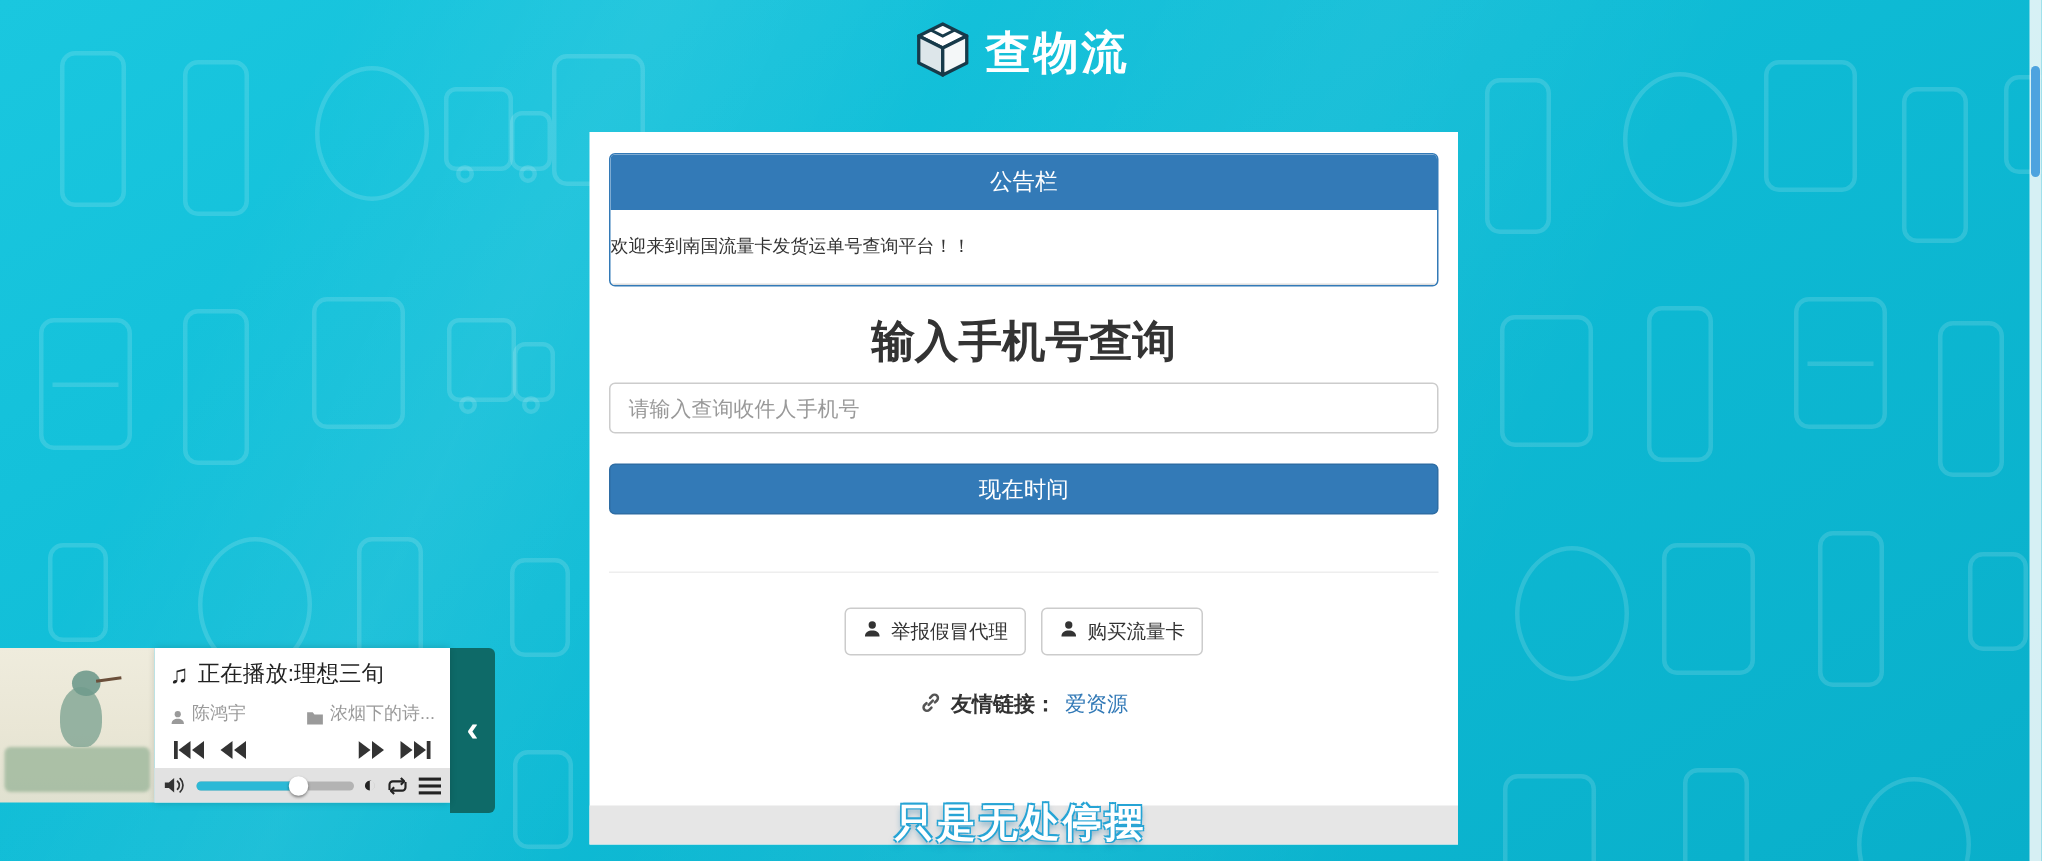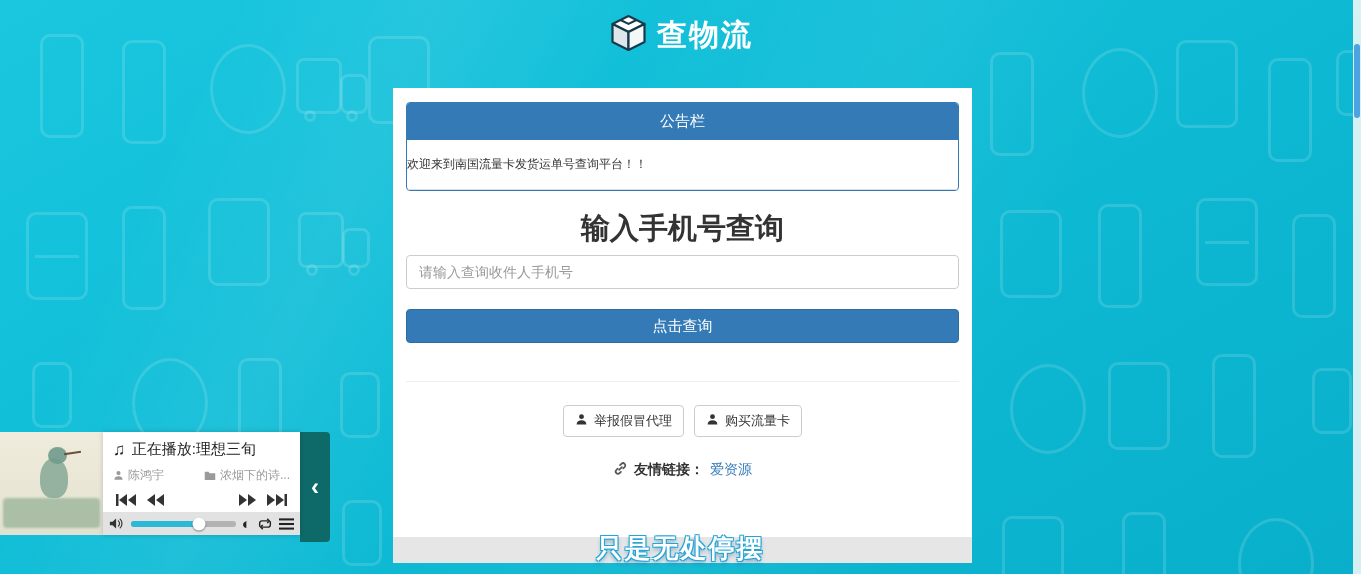--- a/index.html
+++ b/index.html
@@ -67,21 +67,21 @@
   .bird-beak { position:absolute; left:64px; top:20px; width:17px; height:2px; background:#6b4f3a;
                transform:rotate(-8deg); }
   .bird-band { position:absolute; left:3px; right:3px; bottom:7px; height:30px; background:#9db79b;
                opacity:.8; border-radius:4px; filter:blur(1px); }
   .player-panel { width:197px; height:103px; background:#fff; position:relative;
                   box-shadow:0 0 5px rgba(0,0,0,.18); }
   .pp-title { display:flex; align-items:center; gap:6px; padding:8px 10px 0; font-size:15px;
               color:#222; white-space:nowrap; overflow:hidden; }
   .note { font-size:17px; color:#222; line-height:15px; }
   .pp-meta { display:flex; justify-content:space-between; padding:8px 10px 0; font-size:12px; color:#9a9a9a; }
-  .pp-meta .meta-item { display:flex; align-items:center; gap:4px; white-space:nowrap; overflow:hidden; }
+  .pp-meta .meta-item { display:flex; align-items:flex-end; gap:4px; white-space:nowrap; overflow:hidden; }
   .pp-controls { display:flex; justify-content:space-between; padding:9px 12px 0; }
   .ctrl-group { display:flex; gap:9px; }
   .ctrl-group span { cursor:pointer; display:flex; align-items:center; }
   .pp-bottom { position:absolute; bottom:0; left:0; width:100%; height:23px; background:#e2e2e2;
                display:flex; align-items:center; gap:6px; padding:0 6px; }
   .track { flex:1; height:6px; background:#b3b3b3; border-radius:3px; position:relative; cursor:pointer; }
   .track-fill { height:100%; background:#2cb9d6; border-radius:3px; width:0; }
   .track-knob { position:absolute; top:50%; transform:translate(-50%,-50%); width:13px; height:13px;
                 background:#fff; border-radius:50%; box-shadow:0 1px 2px rgba(0,0,0,.45); cursor:pointer; }
   .glyph-icon { font-size:15px; color:#222; line-height:14px; cursor:pointer; }
@@ -163,21 +163,21 @@
   <div class="card">
     <div class="panel">
       <div class="panel-header">公告栏</div>
       <div class="panel-row1">欢迎来到南国流量卡发货运单号查询平台！！</div>
     </div>
 
     <div class="query-heading">输入手机号查询</div>
 
     <input class="query-input" type="text" value="" placeholder="请输入查询收件人手机号" style="">
 
-    <button class="query-btn">点击查询</button>
+    <button class="query-btn">现在时间</button>
 
     <div class="hr"></div>
 
     <div class="actions">
       <button class="action-btn">
         <span>
           <svg width="13" height="13" viewBox="0 0 16 16" fill="#333">
             <circle cx="8" cy="4.5" r="3"></circle>
               <path d="M2 14 c0-3.5 2.7-5 6-5 s6 1.5 6 5 z"></path>
           </svg>

